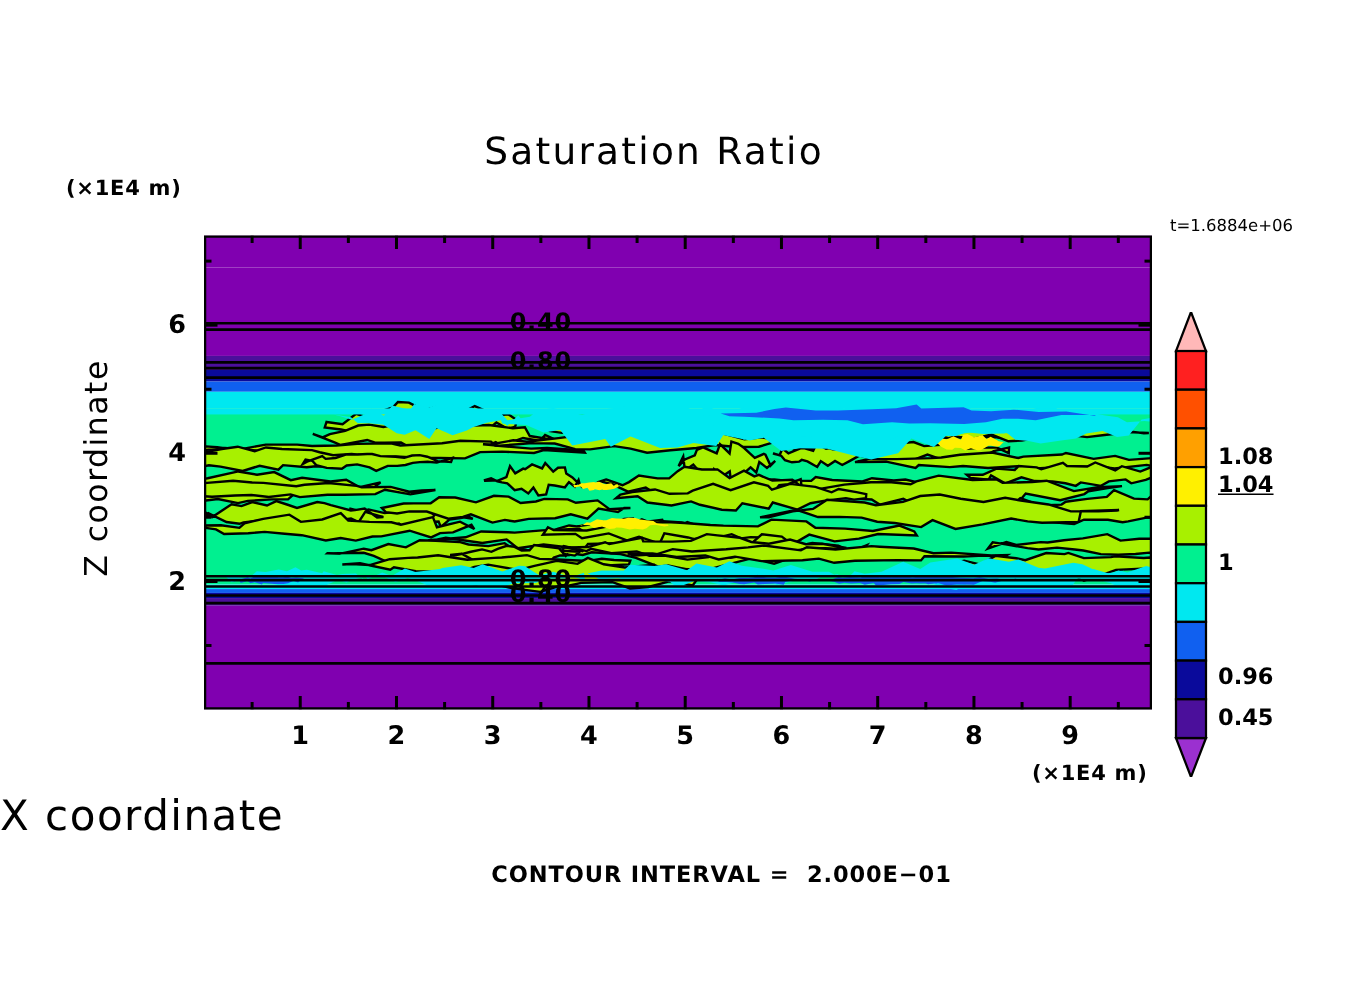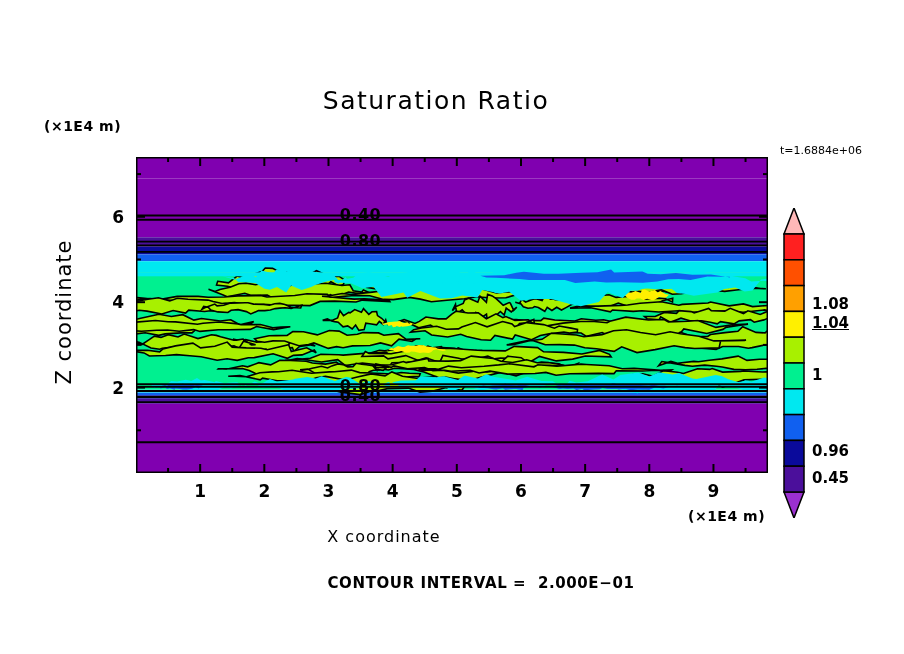--- a/index.html
+++ b/index.html
@@ -9,21 +9,21 @@
   .txt{position:absolute;color:#000;white-space:pre;}
 
   #title{left:0;top:86px;width:872px;text-align:center;
          font-size:25px;letter-spacing:1.5px;font-weight:400;}
 
   #zunit{left:44px;top:118px;font-size:14px;font-weight:bold;letter-spacing:.5px;}
   #xunit{left:688px;top:508px;font-size:14px;font-weight:bold;letter-spacing:.5px;}
 
   #tstamp{left:780px;top:144px;font-size:11px;font-weight:normal;letter-spacing:0px;}
 
-  #xlabel{left:0;top:527px;width:768px;text-align:center;font-size:16px;letter-spacing:1px;}
+  #xlabel{left:0;top:527px;width:768px;font-size:28px;letter-spacing:1px;}
 
   #ylabel{left:-36px;top:300px;width:200px;text-align:center;font-size:21px;
           letter-spacing:1px;transform:rotate(-90deg);transform-origin:center center;}
 
   #cinterval{left:0;top:574px;width:904px;text-align:center;
              font-size:15px;font-weight:bold;letter-spacing:.6px;margin-left:29px;}
 
   .tick-lbl{position:absolute;font-size:17px;font-weight:bold;color:#000;
             text-align:center;}
 

